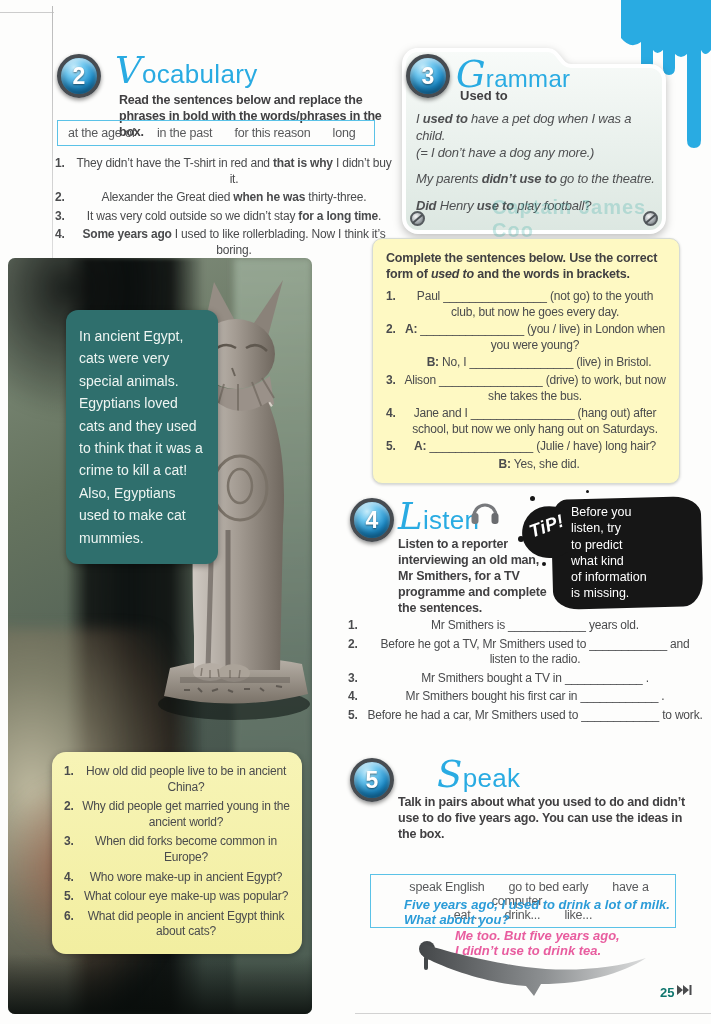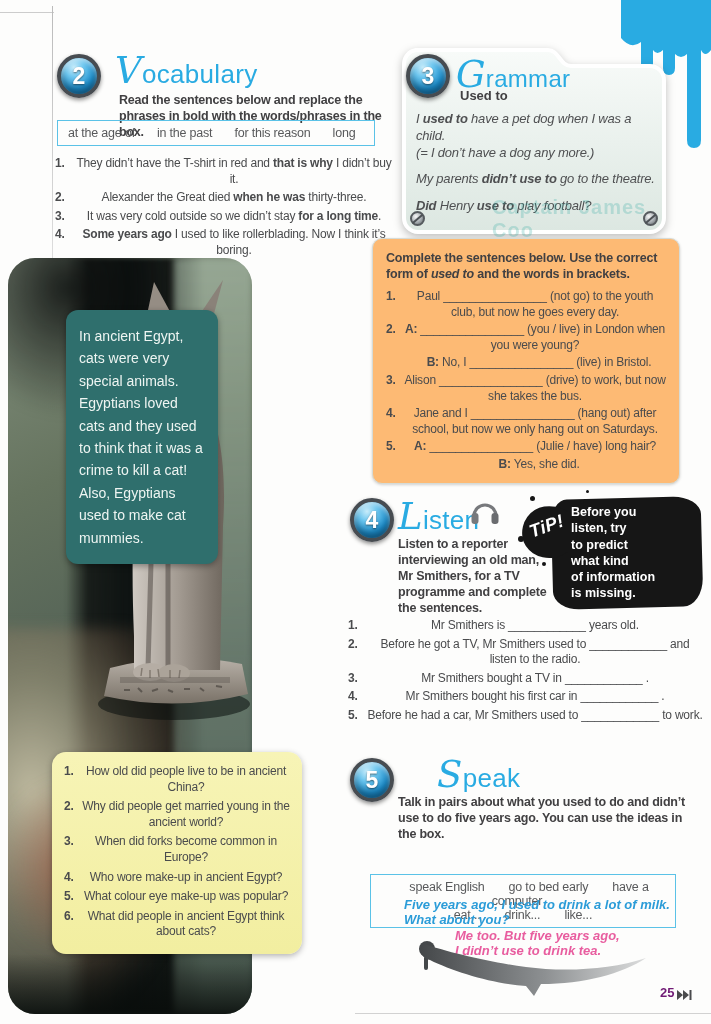--- a/index.html
+++ b/index.html
@@ -39,21 +39,21 @@
   .sec-vocab .badge{left:2px;top:4px;}
   .sec-vocab .heading{left:60px;top:2px;}
   .vocab-instr{position:absolute;left:64px;top:42px;width:272px;}
   .wordbox{position:absolute;left:2px;top:70px;width:296px;border:1px solid #5bc2e7;padding:5px 10px;
     font-size:12.5px;color:#58595b;letter-spacing:-.2px;}
   .wb-item{margin-right:22px;}
   .wb-item:last-child{margin-right:0;}
   .vocab-list{position:absolute;left:0;top:106px;width:340px;}
 
   
-  .photo{position:absolute;left:8px;top:258px;width:244px;height:756px;border-radius:27px;overflow:hidden;
+  .photo{position:absolute;left:8px;top:258px;width:304px;height:756px;border-radius:7px;overflow:hidden;
     background:linear-gradient(155deg,#83907f 0%,#66745f 28%,#4d5c53 58%,#36443d 100%);}
   .ph-layer{position:absolute;}
   .ph-coldark{left:58px;top:0;width:138px;height:100%;
     background:linear-gradient(90deg,rgba(13,16,15,0) 0%,rgba(13,16,15,.85) 16%,#0e1312 45%,rgba(13,16,15,.9) 76%,rgba(13,16,15,0) 100%);
     filter:blur(2px);}
   .ph-darktop{left:-20px;top:-40px;width:200px;height:200px;
     background:radial-gradient(ellipse at 40% 35%,rgba(8,10,10,.85),transparent 70%);filter:blur(6px);}
   .ph-arch{left:-50px;top:370px;width:230px;height:390px;
     background:radial-gradient(ellipse at 32% 42%,rgba(203,196,168,.9) 0%,rgba(163,151,122,.55) 36%,rgba(120,92,70,.3) 62%,transparent 78%);
     filter:blur(7px);}
@@ -84,21 +84,21 @@
   .screw{position:absolute;width:15px;height:15px;border-radius:50%;
     background:radial-gradient(circle at 35% 32%,#f6f7f7,#a9afb3 55%,#5f6569);border:2px solid #565b5f;box-sizing:border-box;}
   .screw::after{content:"";position:absolute;left:-1px;top:4.5px;width:13px;height:2px;background:#4c5155;transform:rotate(-40deg);}
   .screw-l{left:12px;bottom:12px;}
   .screw-r{right:12px;bottom:12px;}
 
   .ghost{position:absolute;left:492px;top:196px;width:200px;font-weight:bold;font-size:20px;letter-spacing:1px;
     color:rgba(42,166,160,.25);filter:blur(.6px);pointer-events:none;}
 
   
-  .cpanel{position:absolute;left:372px;top:238px;width:308px;height:246px;background:#fdba74;
+  .cpanel{position:absolute;left:372px;top:238px;width:308px;height:246px;background:#fef9c3;
     border:1px solid #d6dbd6;border-radius:10px;box-shadow:0 1px 3px rgba(0,0,0,.18);box-sizing:border-box;
     padding:11px 13px;}
   .cpanel .intro{margin-bottom:7px;}
   .cpanel .intro .it{font-style:italic;}
   .cpanel .item{margin-bottom:2px;}
 
   
   .sec-listen .badge{left:350px;top:498px;}
   .h-listen{left:398px;top:498px;}
   .hp-icon{position:absolute;left:470px;top:500px;}
@@ -110,38 +110,38 @@
   .tip-blob{position:absolute;left:30px;top:2px;width:150px;height:110px;background:#161616;
     border-radius:16px 28px 20px 26px/24px 18px 28px 18px;transform:rotate(-1.5deg);}
   .tip-splat{position:absolute;left:0;top:10px;width:56px;height:52px;background:#161616;
     border-radius:46% 54% 50% 50%/52% 48% 52% 48%;transform:rotate(-8deg);}
   .tip-dot{position:absolute;background:#161616;border-radius:50%;}
   .td1{left:8px;top:0px;width:5px;height:5px;} .td2{left:58px;top:4px;width:4px;height:4px;}
   .td3{left:-4px;top:40px;width:6px;height:6px;} .td4{left:20px;top:66px;width:4px;height:4px;}
   .td5{left:64px;top:-6px;width:3px;height:3px;}
   .tip-label{position:absolute;left:7px;top:20px;color:#fff;font-weight:bold;font-style:italic;font-size:18px;
     transform:rotate(-20deg);letter-spacing:.5px;}
-  .tip-text{position:absolute;left:44px;top:8px;color:#ffffff;font-weight:bold;font-size:12.5px;line-height:1.3;
+  .tip-text{position:absolute;left:44px;top:8px;color:#ffffff;font-weight:normal;font-size:12.5px;line-height:1.3;
     padding-left:5px;}
 
   
   .sec-speak .badge{left:350px;top:758px;}
   .h-speak{left:398px;top:756px;margin-left:39px;}
   .speak-instr{position:absolute;left:398px;top:794px;width:300px;}
   .ideasbox{position:absolute;left:370px;top:846px;width:296px;border:1.5px solid #5bc2e7;padding:5px 4px;
     text-align:center;font-size:12.5px;color:#58595b;letter-spacing:-.2px;margin-top:28px;}
   .ib-row span{margin:0 12px;}
   .dlg{position:absolute;font-weight:bold;font-style:italic;font-size:13px;line-height:1.18;}
   .dlg-blue{left:404px;top:897px;color:#2b9cd8;}
   .dlg-pink{left:455px;top:928px;color:#e85d9f;}
   .swoosh{position:absolute;left:414px;top:940px;}
 
   
-  .pagenum{position:absolute;left:660px;top:985px;display:flex;align-items:flex-end;gap:3px;
-    font-weight:bold;font-size:13px;color:#701a75;}
+  .pagenum{position:absolute;left:660px;top:985px;display:flex;align-items:flex-start;gap:3px;
+    font-weight:bold;font-size:13px;color:#0f766e;}
 </style>
 </head>
 <body>
 
 <div id="page">
 
   <div class="hairline hl-top"></div>
   <div class="hairline hl-left"></div>
   <div class="hairline hl-bottom"></div>
 

